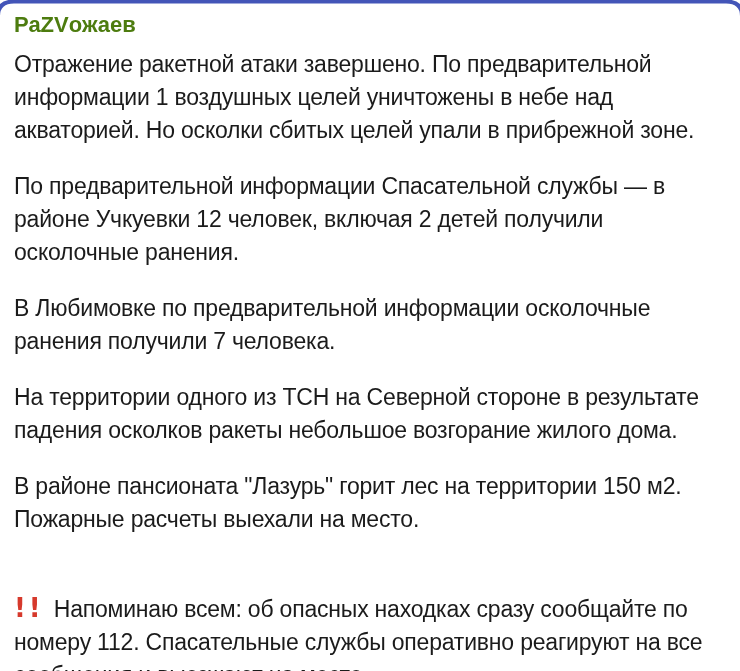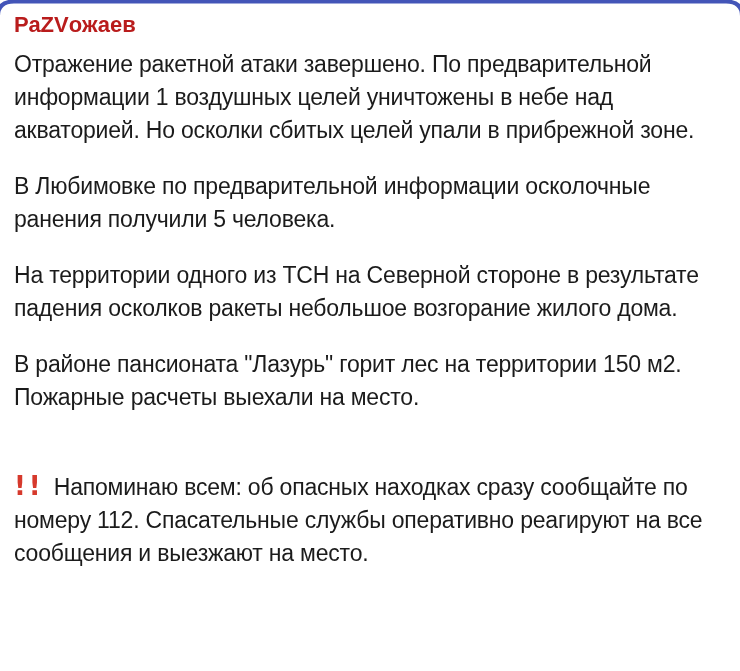--- a/index.html
+++ b/index.html
@@ -17,21 +17,21 @@
     top: 0; left: 0;
     width: 740px; height: 18px;
     overflow: hidden;
     pointer-events: none;
   }
   .bubble {
     position: relative;
     padding: 10px 16px 0 14px;
   }
   .channel-name {
-    color: #b91c1c;
+    color: #4d7c0f;
     font-size: 22px;
     font-weight: 700;
     line-height: 26px;
     margin: 2px 0 10px 0;
     cursor: pointer;
     display: inline-block;
   }
   .msg p {
     margin: 0 0 23px 0;
     font-size: 23px;
@@ -59,23 +59,26 @@
 </div>
 
 <div class="bubble">
   <div class="channel-name">РаZVожаев</div>
 
   <div class="msg">
     <p>Отражение ракетной атаки завершено. По предварительной
 информации 1 воздушных целей уничтожены в небе над
 акваторией. Но осколки сбитых целей упали в прибрежной зоне.</p>
 
+    <p>По предварительной информации Спасательной службы — в
+районе Учкуевки 12 человек, включая 2 детей получили
+осколочные ранения.</p>
 
     <p>В Любимовке по предварительной информации осколочные
-ранения получили 5 человека.</p>
+ранения получили 7 человека.</p>
 
     <p>На территории одного из ТСН на Северной стороне в результате
 падения осколков ракеты небольшое возгорание жилого дома.</p>
 
     <p>В районе пансионата "Лазурь" горит лес на территории 150 м2.
 Пожарные расчеты выехали на место.</p>
 
     <p>
       <span class="warn-emoji">!!</span><span>Напоминаю всем: об опасных находках сразу сообщайте по
 номеру 112. Спасательные службы оперативно реагируют на все

